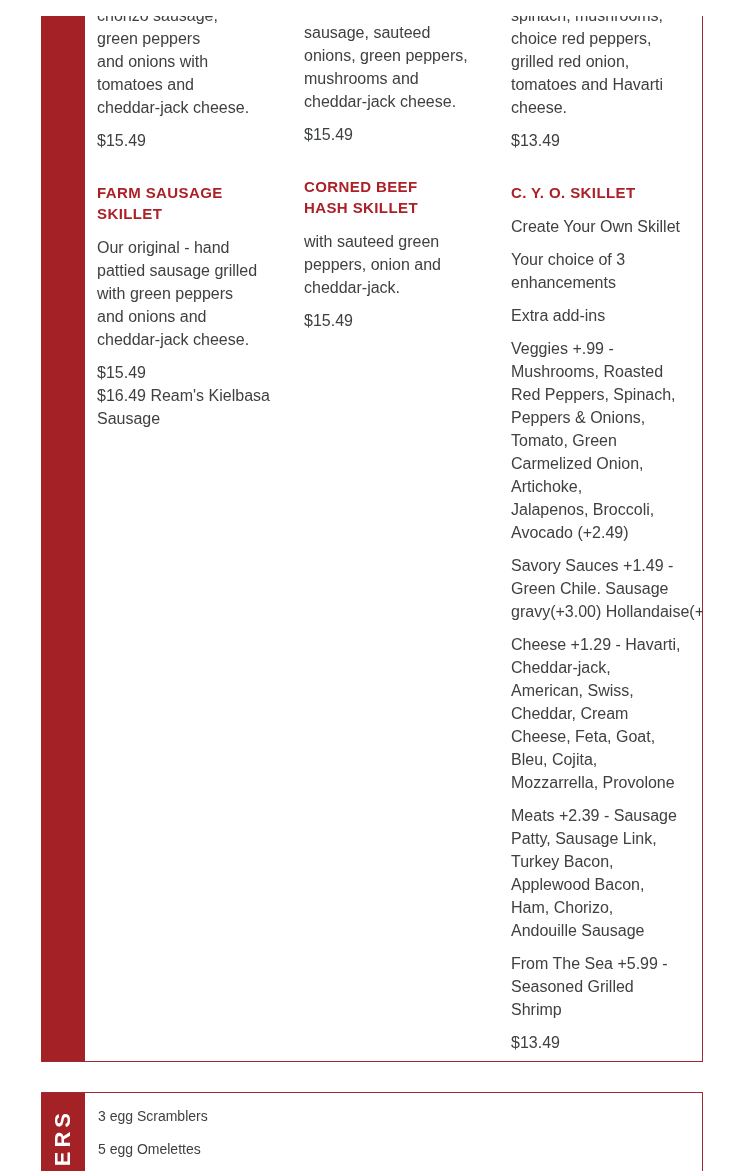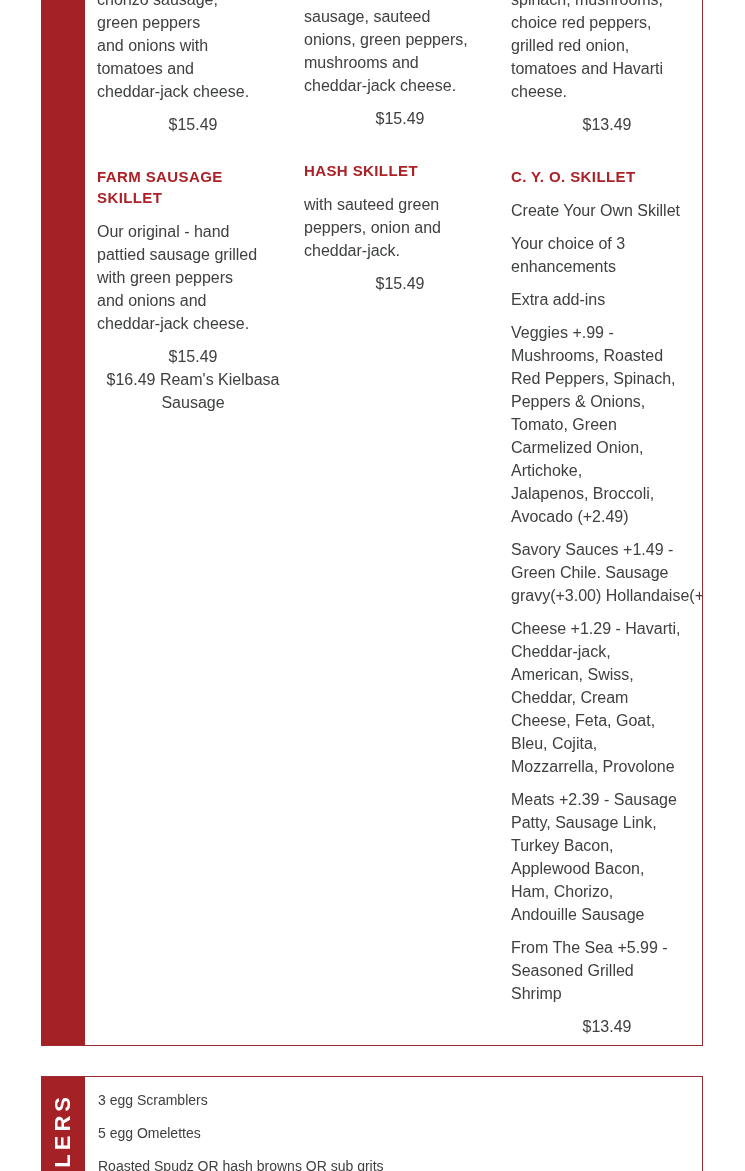--- a/index.html
+++ b/index.html
@@ -3,21 +3,21 @@
 <meta charset="utf-8">
 <style>
   * { box-sizing: border-box; }
   html, body { margin: 0; padding: 0; }
   body {
     width: 745px; height: 1171px; overflow: hidden;
     background: #ffffff;
     font-family: "Liberation Sans", sans-serif;
     color: var(--body_text, #3F4040);
   }
-  .section { position: relative; margin-left: 41px; width: 662px; }
+  .section { position: relative; margin-left: 41px; width: 662px; margin-top: 16px; }
 
   
   #skillets {
     height: 1046px;
     border-right: 1px solid var(--border_red, #9C2B33);
     border-bottom: 1px solid var(--border_red, #9C2B33);
     overflow: hidden;
   }
   .bar {
     position: absolute; left: 0; top: 0; bottom: 0; width: 44px;
@@ -38,21 +38,21 @@
   .co3 { margin-top: -12px; }
   .title {
     margin: 30px 0 12px 0;
     color: var(--heading_red, #AC2127);
     font-weight: bold;
     font-size: 15px;
     line-height: 21px;
     letter-spacing: 0.4px;
   }
   .title div { white-space: nowrap; }
-  .price { color: var(--body_text, #3F4040); text-align: center; }
+  .price { color: var(--body_text, #3F4040); }
 
   
   #scramblers {
     margin-top: 30px;
     height: 95px;
     border-top: 1px solid var(--border_red, #9C2B33);
     border-right: 1px solid var(--border_red, #9C2B33);
     overflow: hidden;
   }
   #scramblers .content {
@@ -118,20 +118,21 @@
       <div class="col">
         <div class="pg lines co2">
             <div>Ream's kielbasa</div>
             <div>sausage, sauteed</div>
             <div>onions, green peppers,</div>
             <div>mushrooms and</div>
             <div>cheddar-jack cheese.</div>
           </div>
         <div class="pg price">$15.49</div>
         <div class="title lines">
+            <div>CORNED BEEF</div>
             <div>HASH SKILLET</div>
           </div>
         <div class="pg lines">
             <div>with sauteed green</div>
             <div>peppers, onion and</div>
             <div>cheddar-jack.</div>
           </div>
         <div class="pg lines price">
             <div>$15.49</div>
           </div>

